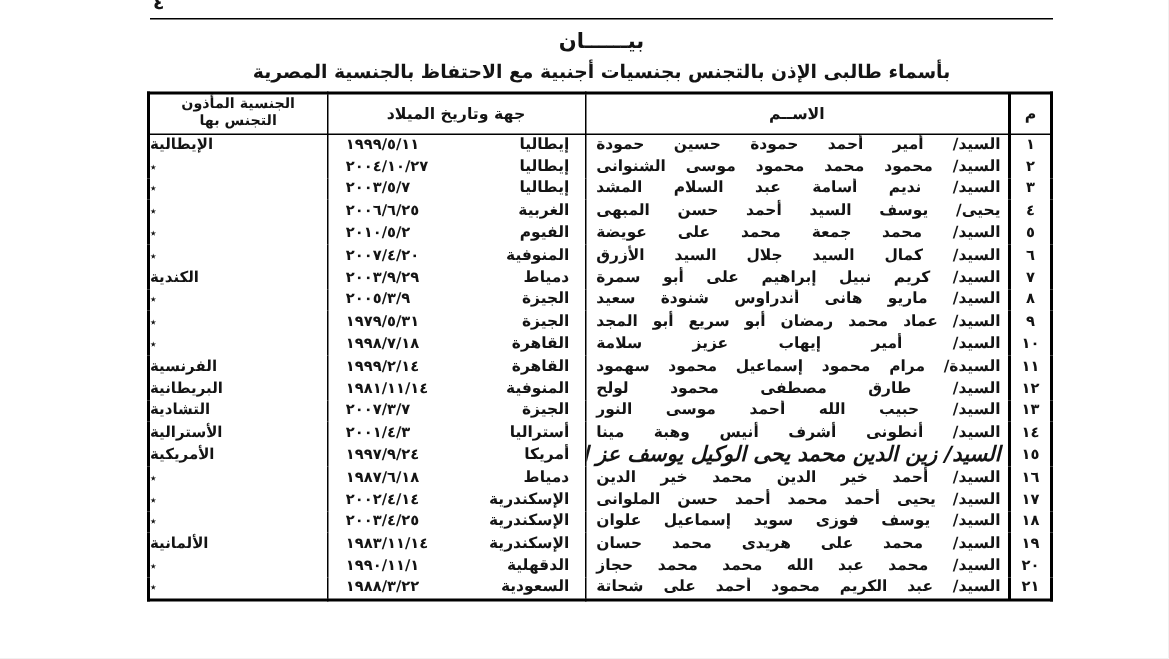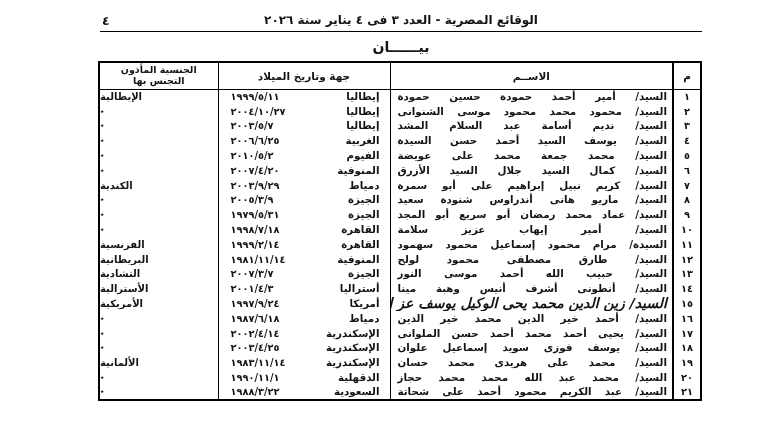--- a/index.html
+++ b/index.html
@@ -76,24 +76,24 @@
   .birth-date { direction: ltr; font-size: 9.8px; letter-spacing: .3px; text-align: right; }
 </style>
 </head>
 <body>
 
 <div class="page">
   <div class="content">
 
     <div class="masthead">
       <span class="page-num">٤</span>
-      <span class="gazette-line">الوقائع المصرية - العدد ٣ فى ٤ يناير سنة ٢٠٢٦</span>
     </div>
 
     <div class="stmt-title">بيــــــان</div>
+    <div class="stmt-subtitle">بأسماء طالبى الإذن بالتجنس بجنسيات أجنبية مع الاحتفاظ بالجنسية المصرية</div>
 
     <table class="list">
       <colgroup>
         <col class="c-serial">
           <col class="c-name">
           <col class="c-birth">
           <col class="c-nat">
       </colgroup>
       <thead>
         <tr>
@@ -136,21 +136,21 @@
       <div class="birth-wrap">
         <span class="birth-place">إيطاليا</span>
         <span class="birth-date">٢٠٠٣/٥/٧</span>
       </div>
     </td>
     <td class="c-nat ditto">٭</td>
   </tr>
 
   <tr>
     <td class="c-serial sep-serial">٤</td>
-    <td class="c-name sep-name">السيد/ يوسف السيد أحمد حسن السيدة</td>
+    <td class="c-name sep-name">يحيى/ يوسف السيد أحمد حسن المبهى</td>
     <td class="sep-birth">
       <div class="birth-wrap">
         <span class="birth-place">الغربية</span>
         <span class="birth-date">٢٠٠٦/٦/٢٥</span>
       </div>
     </td>
     <td class="c-nat ditto">٭</td>
   </tr>
 
   <tr>

